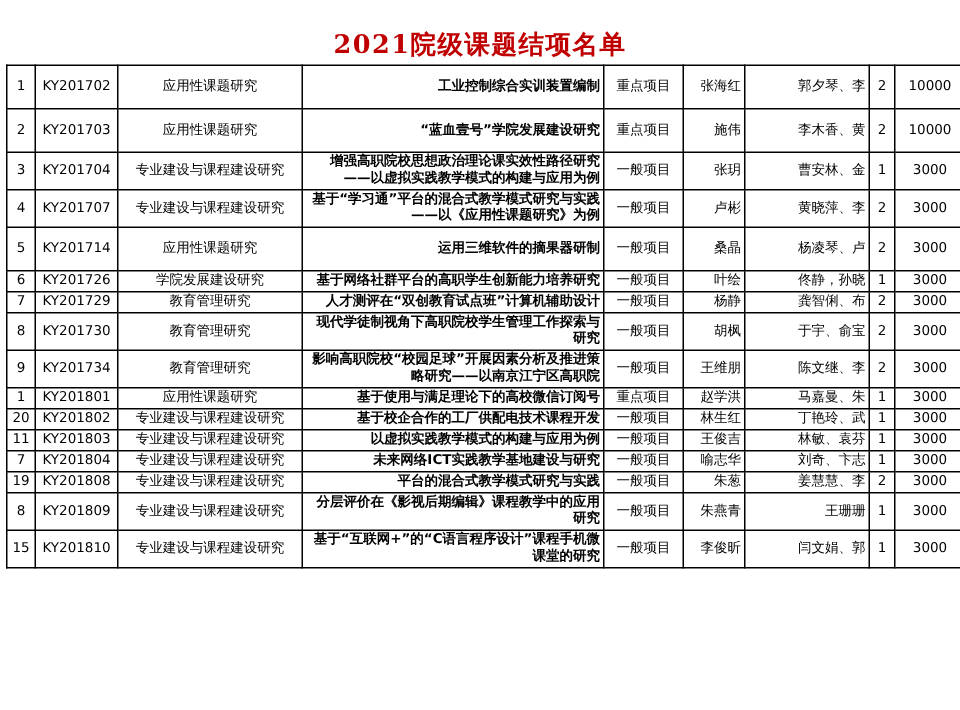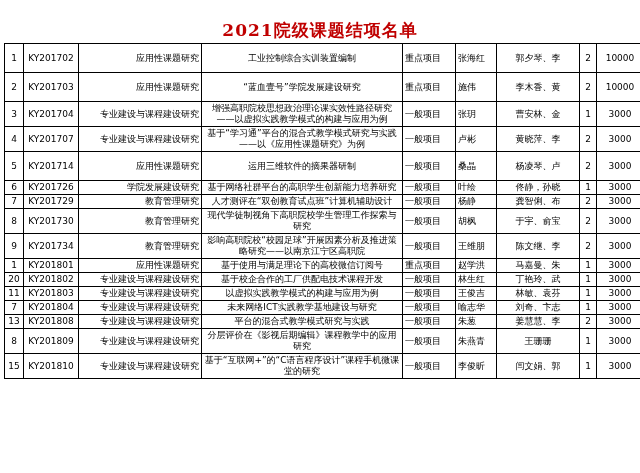--- a/index.html
+++ b/index.html
@@ -48,39 +48,42 @@
   td.c-num {
     width: 14px;
     text-align: center;
   }
   td.c-code {
     width: 50px;
     text-align: center;
   }
   td.c-cat {
     width: 118px;
+    text-align: center;
+    padding-left: 3px;
+  }
+  td.c-title {
+    width: 196px;
     text-align: right;
     padding-left: 3px;
-  }
-  td.c-title {
-    width: 196px;
-    text-align: center;
-    padding-left: 3px;
     line-height: 11px;
+    font-weight: bold;
   }
   td.c-level {
     width: 48px;
+    text-align: center;
+    font-family: Liberation Mono, monospace;
   }
   td.c-leader {
     width: 36px;
-    text-align: left;
+    text-align: right;
   }
   td.c-members {
     width: 78px;
-    text-align: center;
+    text-align: right;
     padding-left: 3px;
   }
   td.c-count {
     width: 12px;
     text-align: center;
   }
   td.c-fund {
     width: 42px;
     text-align: center;
   }
@@ -246,21 +249,21 @@
         <td class="c-cat">专业建设与课程建设研究</td>
         <td class="c-title">未来网络ICT实践教学基地建设与研究</td>
         <td class="c-level">一般项目</td>
         <td class="c-leader">喻志华</td>
         <td class="c-members">刘奇、卞志</td>
         <td class="c-count">1</td>
         <td class="c-fund">3000</td>
       </tr>
 
       <tr>
-        <td class="c-num">13</td>
+        <td class="c-num">19</td>
         <td class="c-code">KY201808</td>
         <td class="c-cat">专业建设与课程建设研究</td>
         <td class="c-title">平台的混合式教学模式研究与实践</td>
         <td class="c-level">一般项目</td>
         <td class="c-leader">朱葱</td>
         <td class="c-members">姜慧慧、李</td>
         <td class="c-count">2</td>
         <td class="c-fund">3000</td>
       </tr>
 

